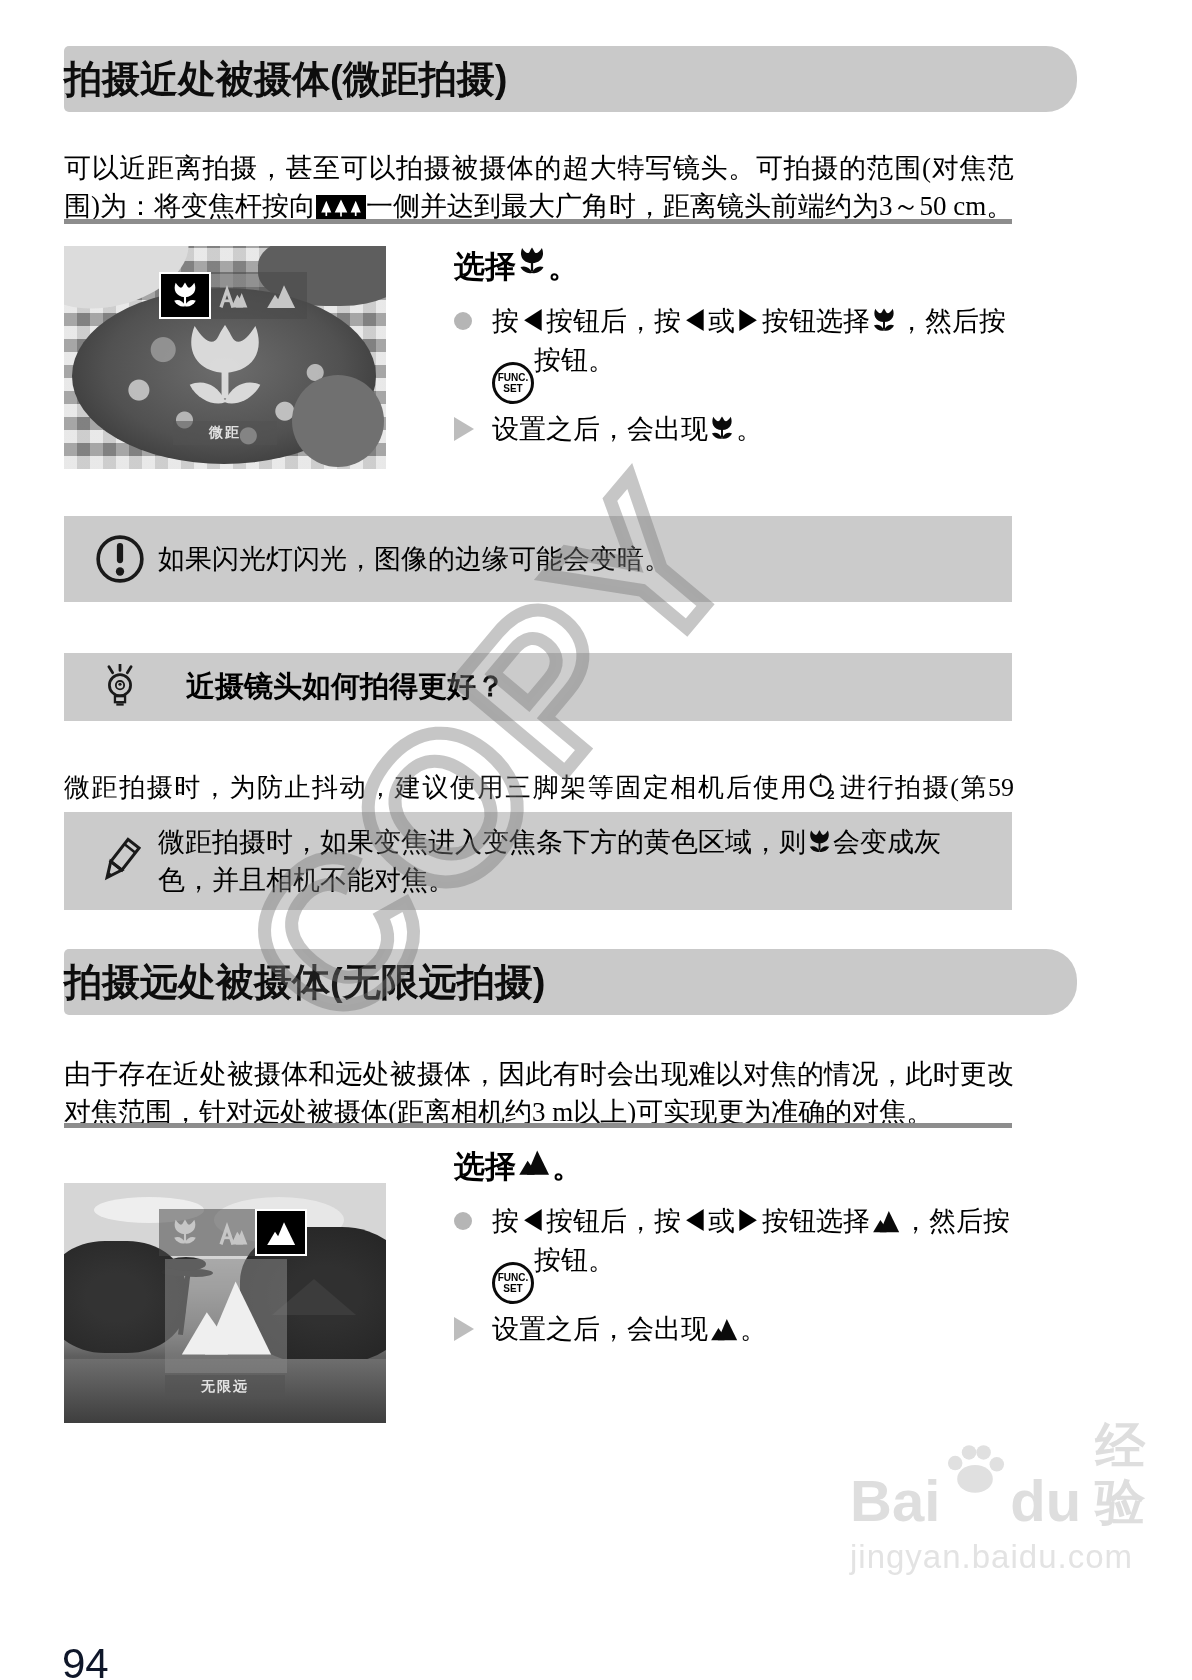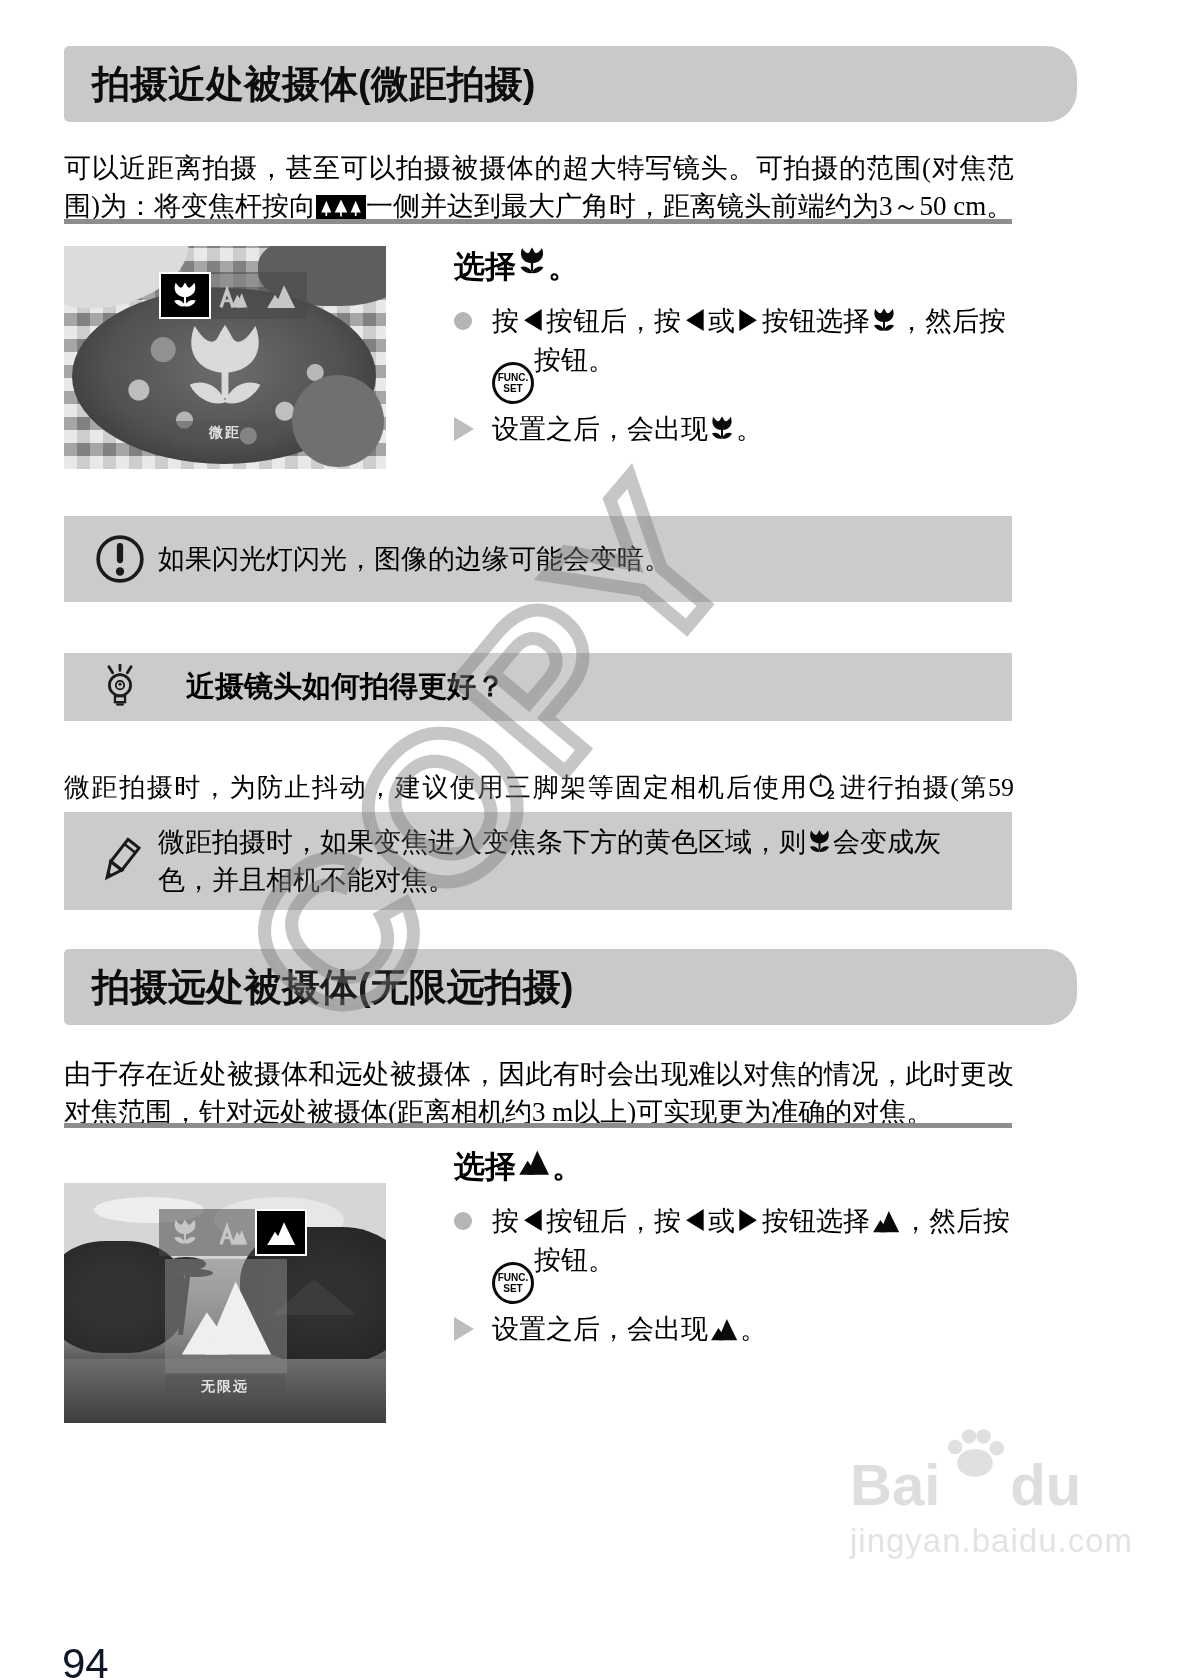--- a/index.html
+++ b/index.html
@@ -1,22 +1,22 @@
 <!DOCTYPE html>
 <html><head>
 <meta charset="utf-8">
 <style>
   html,body{margin:0;padding:0;}
   body{width:1192px;height:1680px;position:relative;background:#fff;overflow:hidden;
        font-family:"Liberation Serif",serif;color:#000;}
 
   
-  .titlebar{position:absolute;left:64px;width:1013px;height:76px;background:#c9c9c9;
+  .titlebar{position:absolute;left:64px;width:1013px;height:66px;background:#c9c9c9;
             border-radius:5px 31px 31px 5px;display:flex;align-items:center;
-            padding-left:28px;box-sizing:border-box;
+            box-sizing:border-box;
             font-family:"Liberation Sans",sans-serif;font-weight:bold;font-size:38px;color:#0d0d0d;}
   #tb1{top:46px;} #tb2{top:949px;}
 
   
   .para{position:absolute;left:64px;width:950px;font-size:27px;line-height:38px;text-align:justify;}
   #intro1{top:122px;} #intro2{top:1028px;}
   #tiptext{top:744px;font-size:26px;line-height:36px;}
 
   .rule{position:absolute;left:64px;width:948px;height:5px;background:#8d8d8d;}
   #hr1{top:219px;} #hr2{top:1123px;}
@@ -359,17 +359,18 @@
 
 <div class="copy-wm">COPY</div>
 
 <div class="baidu">
   <div class="baidu-row">
     <span class="baidu-bai">Bai</span>
     <span class="baidu-paw"><svg width="66" height="66" viewBox="0 0 100 100" fill="currentColor">
           <use href="#sym-paw"></use>
         </svg></span>
     <span class="baidu-du">du</span>
+    <span class="baidu-cn">经验</span>
   </div>
   <div class="baidu-url">jingyan.baidu.com</div>
 </div>
 
 <div class="pagenum">94</div>
 
 </body></html>

